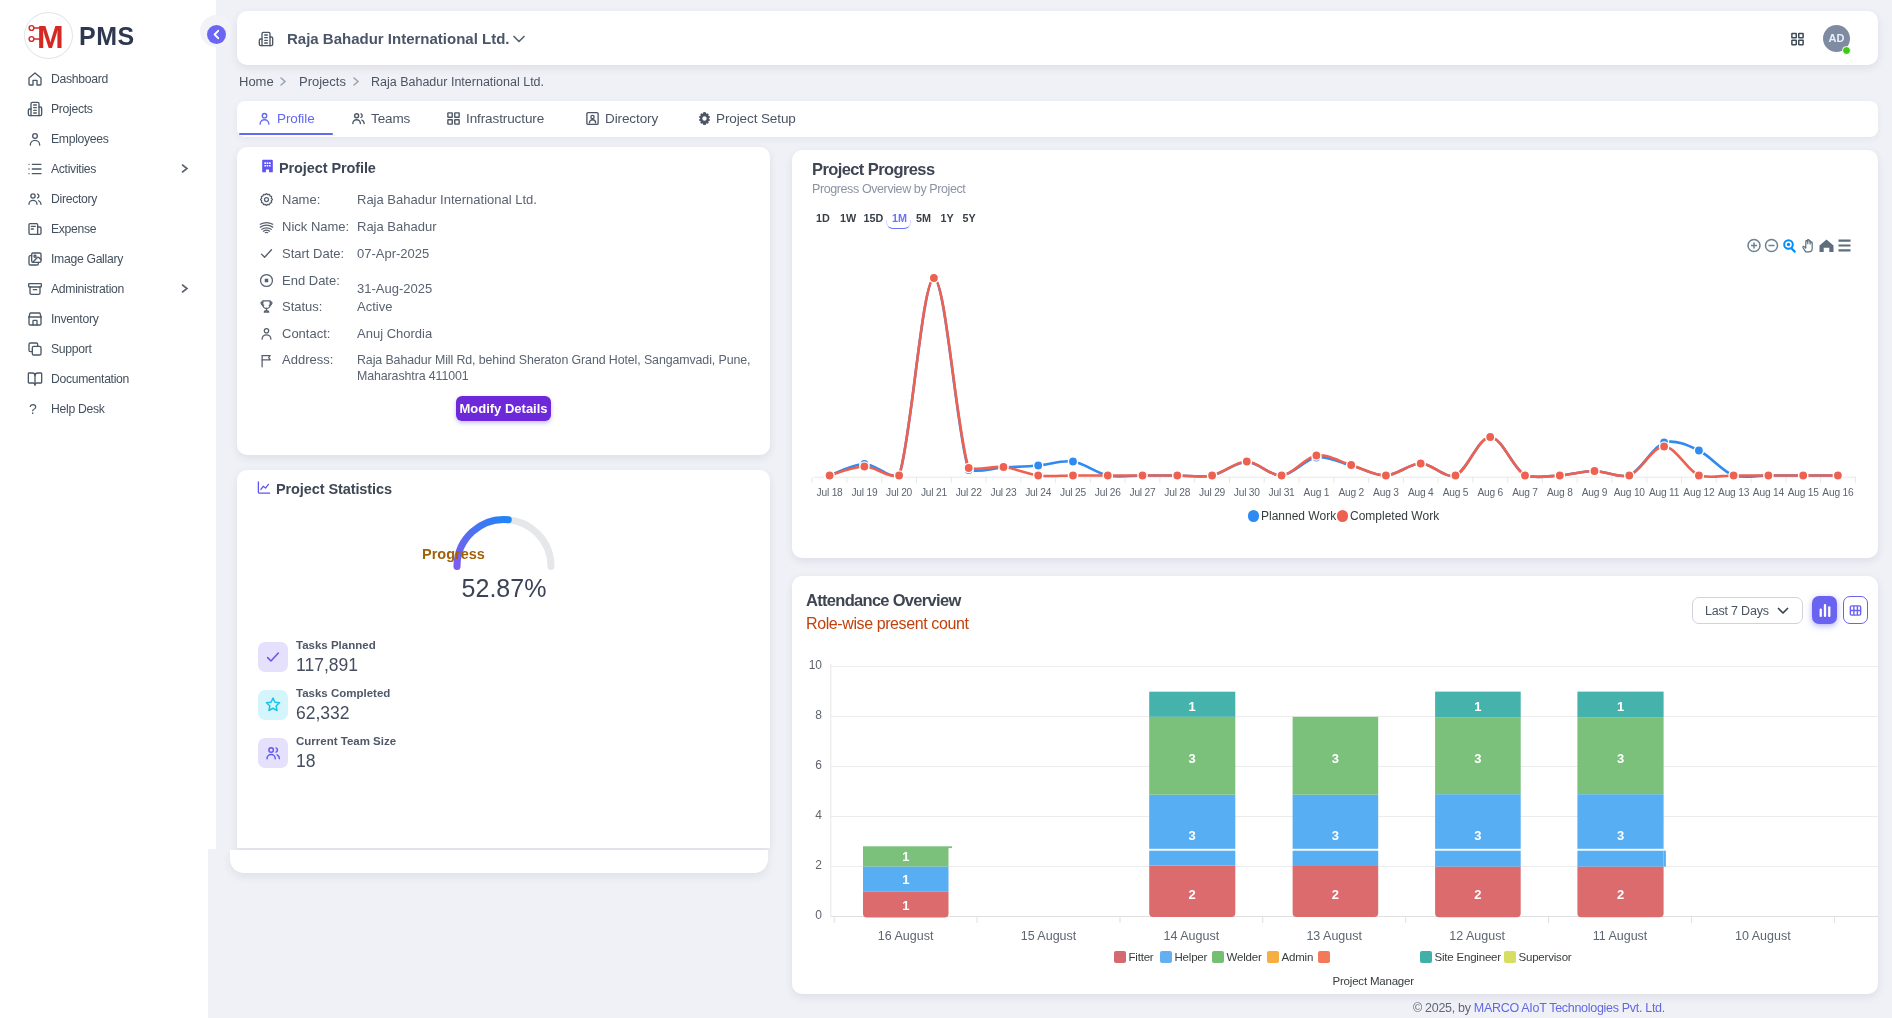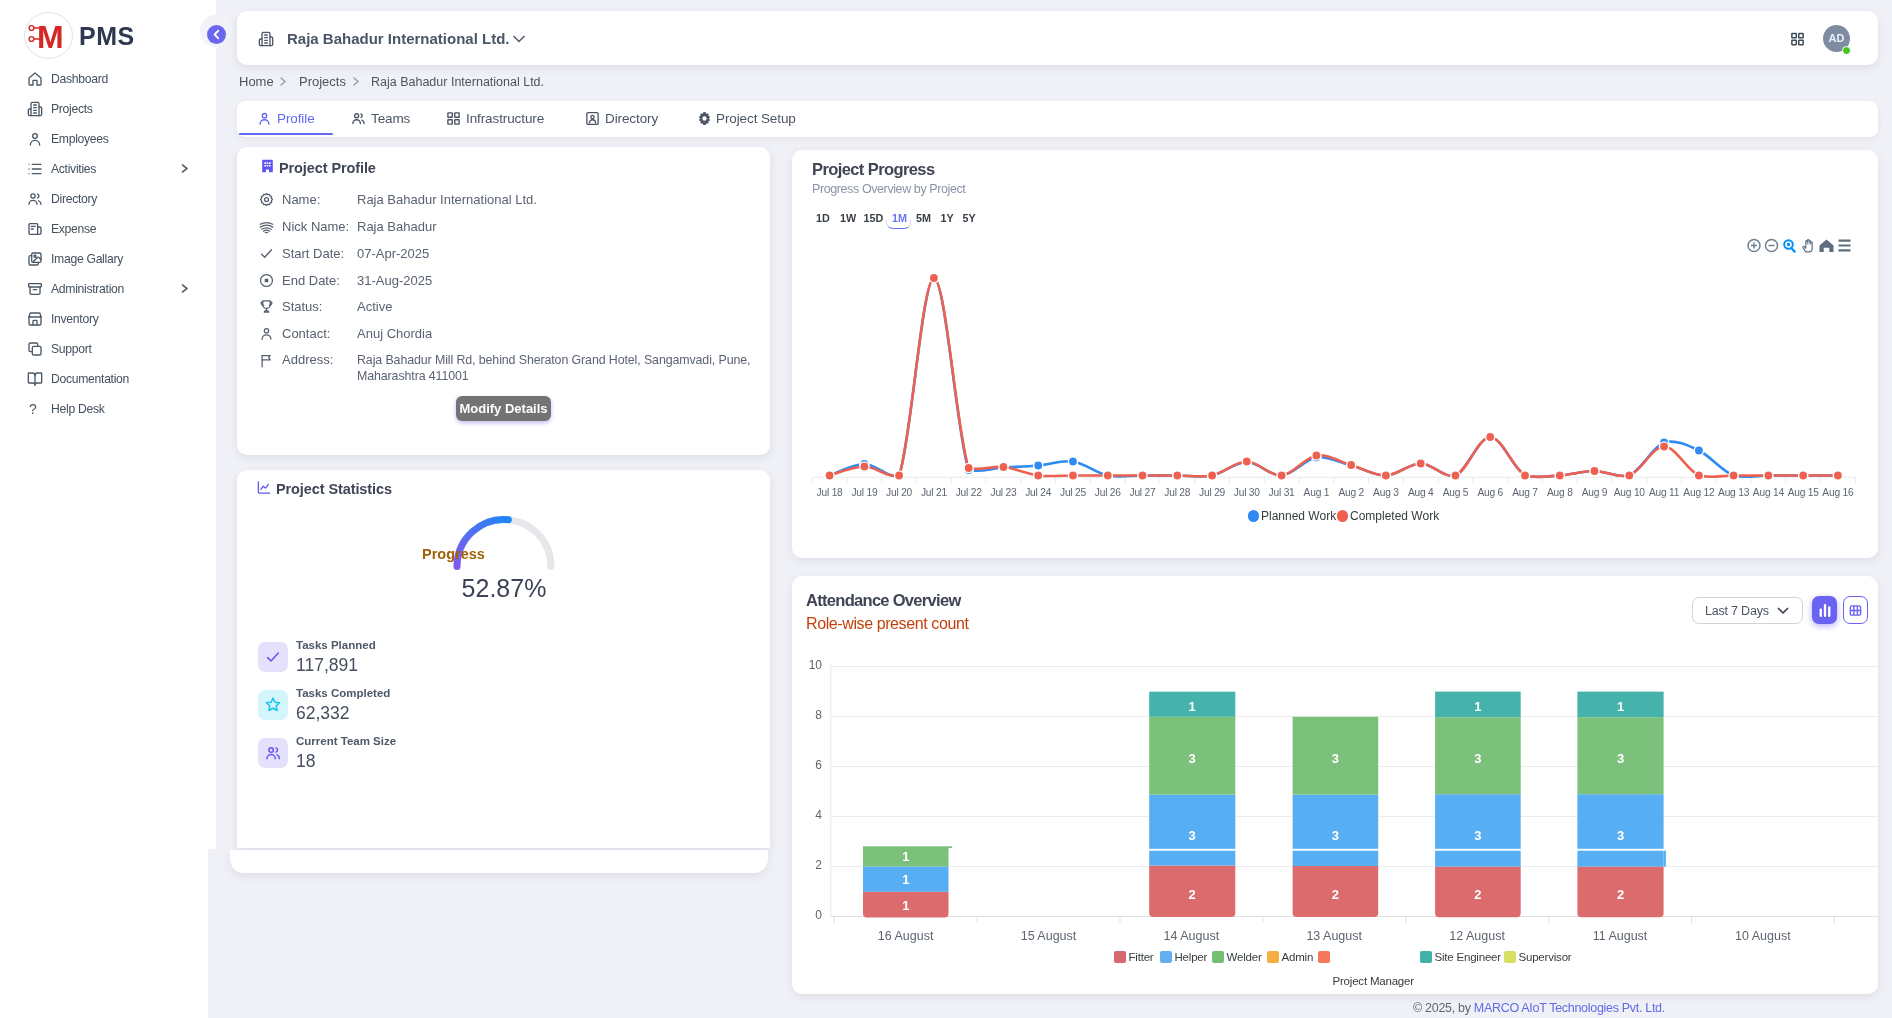--- a/index.html
+++ b/index.html
@@ -210,21 +210,21 @@
     <path d="M4 13 l5 5 L20 6"></path>
   </svg>
 <div class="plbl" style="top:246px">Start Date:</div>
 <div class="pval" style="top:246px">07-Apr-2025</div>
 
 <svg class="psvg" style="top:273px" width="15" height="15" viewBox="0 0 24 24" fill="none" stroke="#565f6e" stroke-width="2" stroke-linecap="round" stroke-linejoin="round">
     <circle cx="12" cy="12" r="9.5"></circle>
     <rect x="9.2" y="9.2" width="5.6" height="5.6" fill="#565f6e" stroke="none"></rect>
   </svg>
 <div class="plbl" style="top:273px">End Date:</div>
-<div class="pval" style="top:273px">31-Aug-2025</div>
+<div class="pval" style="top:281px">31-Aug-2025</div>
 
 <svg class="psvg" style="top:299px" width="15" height="15" viewBox="0 0 24 24" fill="none" stroke="#565f6e" stroke-width="2" stroke-linecap="round" stroke-linejoin="round">
     <path d="M6 3 h12 v6 a6 6 0 0 1 -12 0 Z"></path>
     <path d="M6 5 H3.5 a4 4 0 0 0 4 5"></path>
     <path d="M18 5 h2.5 a4 4 0 0 1 -4 5"></path>
     <path d="M12 15 v3"></path>
     <path d="M8.5 21 a3.5 2.5 0 0 1 7 0 Z"></path>
   </svg>
 <div class="plbl" style="top:299px">Status:</div>
 <div class="pval" style="top:299px">Active</div>
@@ -237,21 +237,21 @@
 <div class="pval" style="top:326px">Anuj Chordia</div>
 
 <svg class="psvg" style="top:353px" width="15" height="15" viewBox="0 0 24 24" fill="none" stroke="#565f6e" stroke-width="2" stroke-linecap="round" stroke-linejoin="round">
     <path d="M5 22 V4"></path>
     <path d="M5 4 h13 l-2.5 3.5 L18 11 H5"></path>
   </svg>
 <div class="plbl" style="top:352px">Address:</div>
 <div class="pval" style="top:352.5px;font-size:12.4px;letter-spacing:-0.1px;">Raja Bahadur Mill Rd, behind Sheraton Grand Hotel, Sangamvadi, Pune,</div>
 <div class="pval" style="top:369px;font-size:12.4px;letter-spacing:-0.1px;">Maharashtra 411001</div>
 
-<div class="abs" style="left:456px;top:396px;width:95px;height:25px;border-radius:6px;background:#737373;color:#fff;font-size:13px;font-weight:bold;text-align:center;line-height:25px;box-shadow:0 2px 4px rgba(101,93,240,.4);">Modify Details</div>
+<div class="abs" style="left:456px;top:396px;width:95px;height:25px;border-radius:6px;background:#6d28d9;color:#fff;font-size:13px;font-weight:bold;text-align:center;line-height:25px;box-shadow:0 2px 4px rgba(101,93,240,.4);">Modify Details</div>
 
 <div class="card" style="left:237px;top:470px;width:533px;height:378px;border-radius:10px 10px 0 0;box-shadow:0 3px 9px rgba(47,43,61,.09);"></div>
 <div class="abs" style="left:230px;top:850px;width:538px;height:22.5px;background:#fff;border-radius:0 0 14px 14px;box-shadow:0 4px 8px rgba(47,43,61,.08);"></div>
 <svg class="abs" style="left:256px;top:480px;" width="16" height="15" viewBox="0 0 24 24" fill="none" stroke="#6055f0" stroke-width="2.1" stroke-linecap="round" stroke-linejoin="round">
     <path d="M3 3v16a2 2 0 0 0 2 2h16"></path>
     <path d="M7 15l4-5 3.5 3L19 7"></path>
   </svg>
 <div class="abs" style="left:276px;top:480.5px;font-size:14.5px;font-weight:bold;color:#3f4656;letter-spacing:-0.1px;">Project Statistics</div>
 
 <svg class="abs" style="left:440px;top:500px;" width="130" height="90" viewBox="0 0 130 90">

